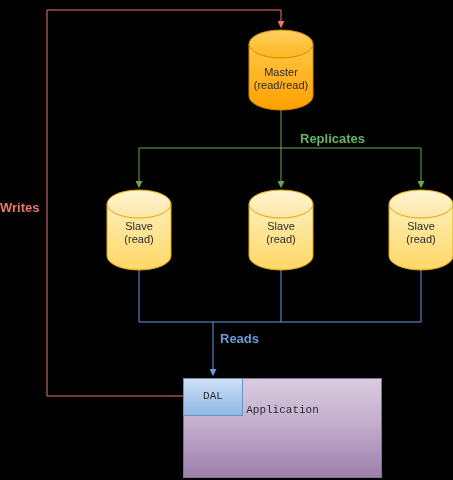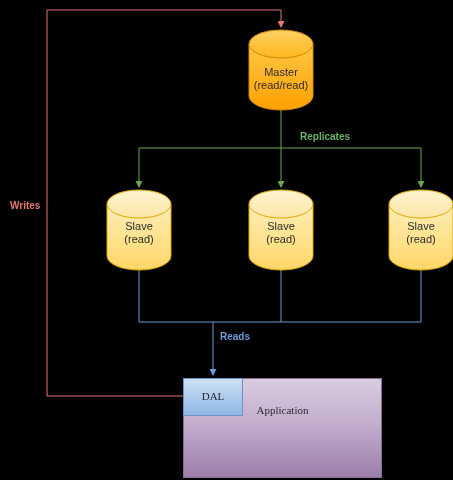--- a/index.html
+++ b/index.html
@@ -26,33 +26,33 @@
     position: absolute;
     text-align: center;
     color: #2b2b2b;
     font-size: 11px;
     line-height: 13px;
     font-family: "Liberation Sans", sans-serif;
     pointer-events: none;
   }
   .edge-label {
     position: absolute;
-    font-size: 10px;
+    font-size: 13px;
     font-weight: bold;
     font-family: "Liberation Sans", sans-serif;
     white-space: nowrap;
   }
   .lbl-writes { color: #e8776f; }
   .lbl-replicates { color: #66b266; }
   .lbl-reads { color: #6b9bd8; }
   .box-label {
     position: absolute;
     color: #2b2b2b;
     font-size: 11px;
-    font-family: Liberation Serif, serif;
+    font-family: Liberation Mono, monospace;
     text-align: center;
     white-space: nowrap;
   }
   #app-box {
     position: absolute;
     left: 183px;
     top: 378px;
     width: 199px;
     height: 100px;
     background: linear-gradient(to bottom, #d9cce0 0%, #c3aecd 45%, #9c7fab 100%);
@@ -174,17 +174,17 @@
   <div class="db-label" style="left:389px; top:220px; width:64px;">
     <div>Slave</div>
     <div>(read)</div>
   </div>
 
   <div id="app-box"></div>
   <div id="dal-box"></div>
   <div class="box-label" id="app-label">Application</div>
   <div class="box-label" id="dal-label">DAL</div>
 
-  <div class="edge-label lbl-writes" style="left:10px; top:200px;">Writes</div>
+  <div class="edge-label lbl-writes" style="left:0; top:200px;">Writes</div>
   <div class="edge-label lbl-replicates" style="left:300px; top:131px;">Replicates</div>
   <div class="edge-label lbl-reads" style="left:220px; top:331px;text-align:right;">Reads</div>
 
 </div>
 
 </body></html>

